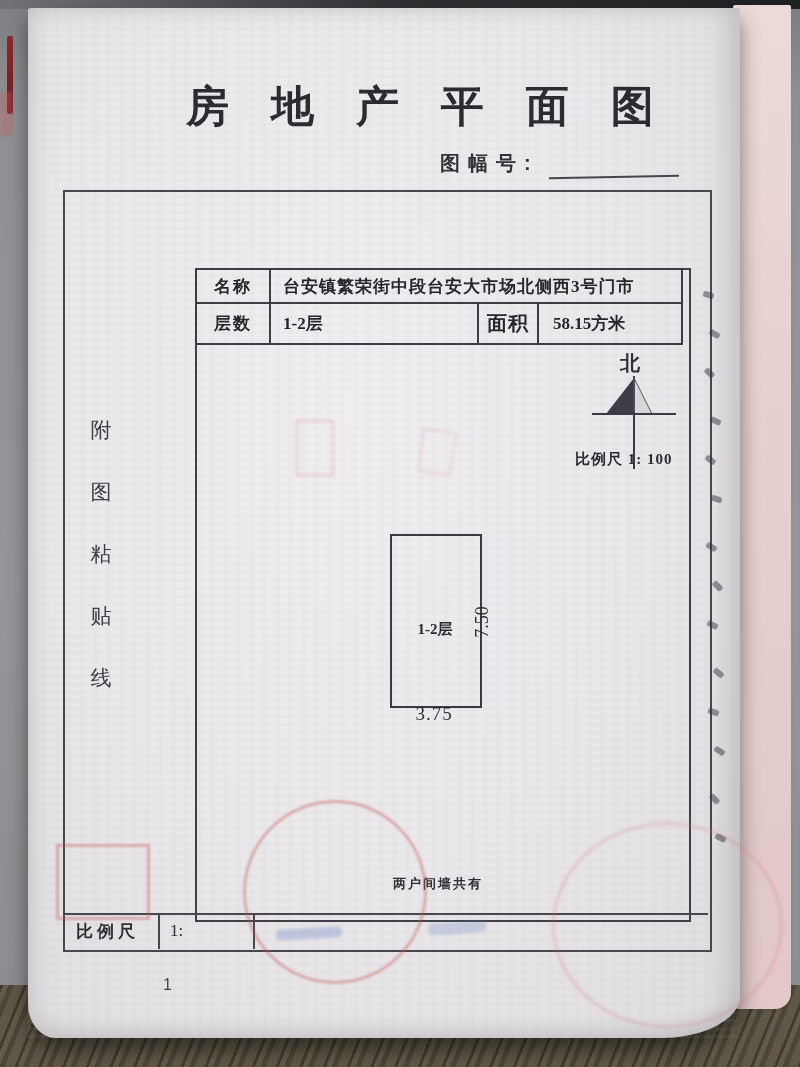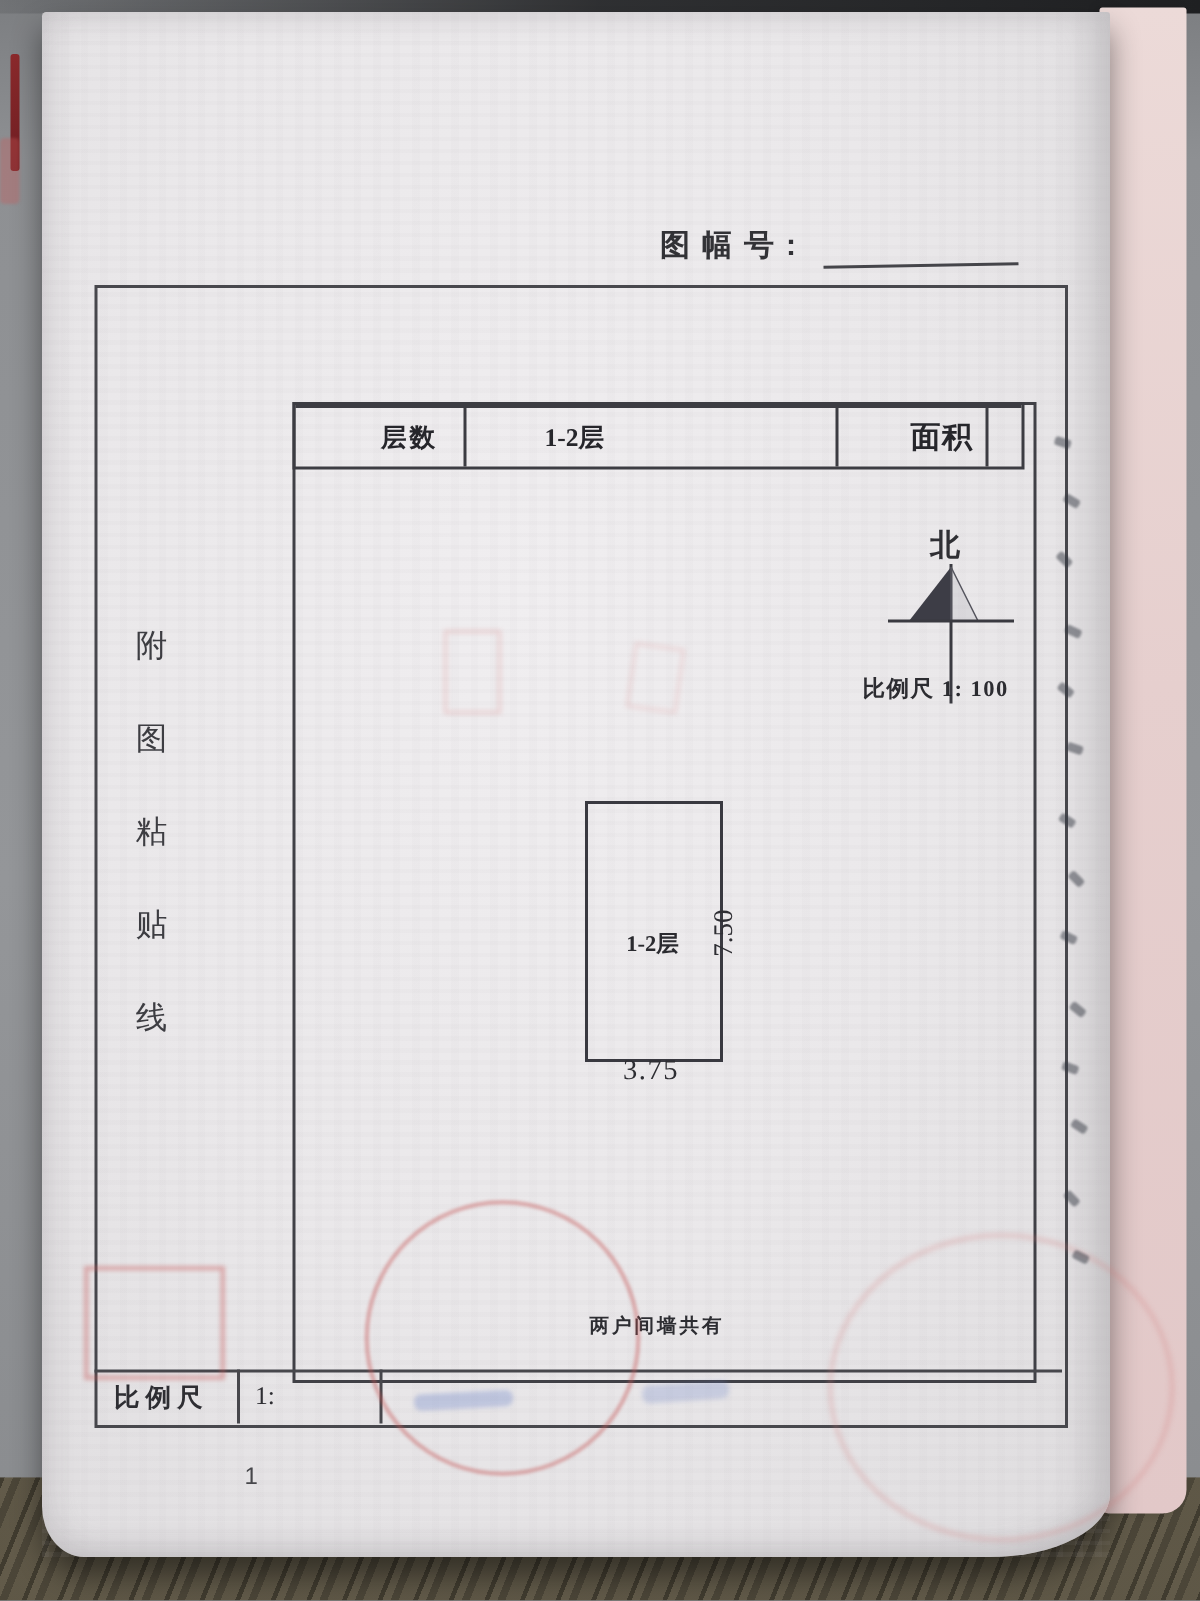--- a/index.html
+++ b/index.html
@@ -41,21 +41,21 @@
         font-family:"Liberation Serif",serif;}
   .doc-row{display:flex;align-items:stretch;}
   .doc-row.r2{border-top:2px solid #3c3c42;}
   .doc-cell{display:flex;align-items:center;font-weight:bold;color:#26262b;}
   .c-label{width:72px;justify-content:center;border-right:2px solid #3c3c42;font-size:17px;letter-spacing:2px;}
   .c-name{flex:1;padding-left:12px;font-size:17px;letter-spacing:1px;}
   .c-floors{width:194px;padding-left:12px;border-right:2px solid #3c3c42;font-size:17px;}
   .c-arealbl{width:58px;justify-content:center;border-right:2px solid #3c3c42;font-size:20px;letter-spacing:1px;}
   .c-areaval{flex:1;padding-left:14px;font-size:17px;}
   .r1 .doc-cell{height:32px;}
-  .r2 .doc-cell{height:39px;margin-left:40px;}
+  .r2 .doc-cell{height:39px;}
 
   .north-label{position:absolute;left:620px;top:350px;font-size:20px;font-weight:bold;color:#2f2f34;}
   .north-svg{position:absolute;left:584px;top:370px;}
   .scale-note{position:absolute;left:575px;top:450px;font-size:15px;font-weight:bold;letter-spacing:1px;color:#2c2c31;
         font-family:"Liberation Serif",serif;}
 
   .unit-rect{position:absolute;left:390px;top:534px;width:88px;height:170px;border:2px solid #393940;}
   .unit-label{position:absolute;left:390px;top:620px;width:90px;text-align:center;font-size:15px;font-weight:bold;
         font-family:"Liberation Serif",serif;color:#2a2a2f;}
   .dim-right{position:absolute;left:454px;top:612px;width:56px;height:20px;text-align:center;
@@ -97,40 +97,46 @@
 <div id="photo">
   <div class="wood"></div>
   <div class="top-shadow"></div>
   <div class="red-spine"></div>
   <div class="pink-page"></div>
   <div class="page"></div>
   <div class="page-texture"></div>
 
   <div class="layer">
 
+    <div class="doc-title">房 地 产 平 面 图</div>
     <div class="sheet-no">图幅号:</div>
     <div class="sheet-line"></div>
 
     <div class="outer-frame"></div>
 
     <div class="paste-line">
       <span>附</span>
       <span>图</span>
       <span>粘</span>
       <span>贴</span>
       <span>线</span>
     </div>
 
     <div class="inner-frame"></div>
 
     <div class="doc-table">
+      <div class="doc-row r1">
+        <div class="doc-cell c-label">名称</div>
+        <div class="doc-cell c-name">台安镇繁荣街中段台安大市场北侧西3号门市</div>
+      </div>
       <div class="doc-row r2">
         <div class="doc-cell c-label">层数</div>
         <div class="doc-cell c-floors">1-2层</div>
         <div class="doc-cell c-arealbl">面积</div>
+        <div class="doc-cell c-areaval">58.15方米</div>
       </div>
     </div>
 
     <div class="north-label">北</div>
     <svg class="north-svg" width="100" height="105" viewBox="0 0 100 105">
       <line x1="50" y1="6" x2="50" y2="99" stroke="#3a3a41" stroke-width="2"></line>
       <polygon points="50,8 50,44 22,44" fill="#3d3d46"></polygon>
       <polygon points="50,8 50,44 68,44" fill="rgba(150,150,158,.18)" stroke="#55555e" stroke-width="1"></polygon>
       <line x1="8" y1="44" x2="92" y2="44" stroke="#3a3a41" stroke-width="2"></line>
     </svg>

